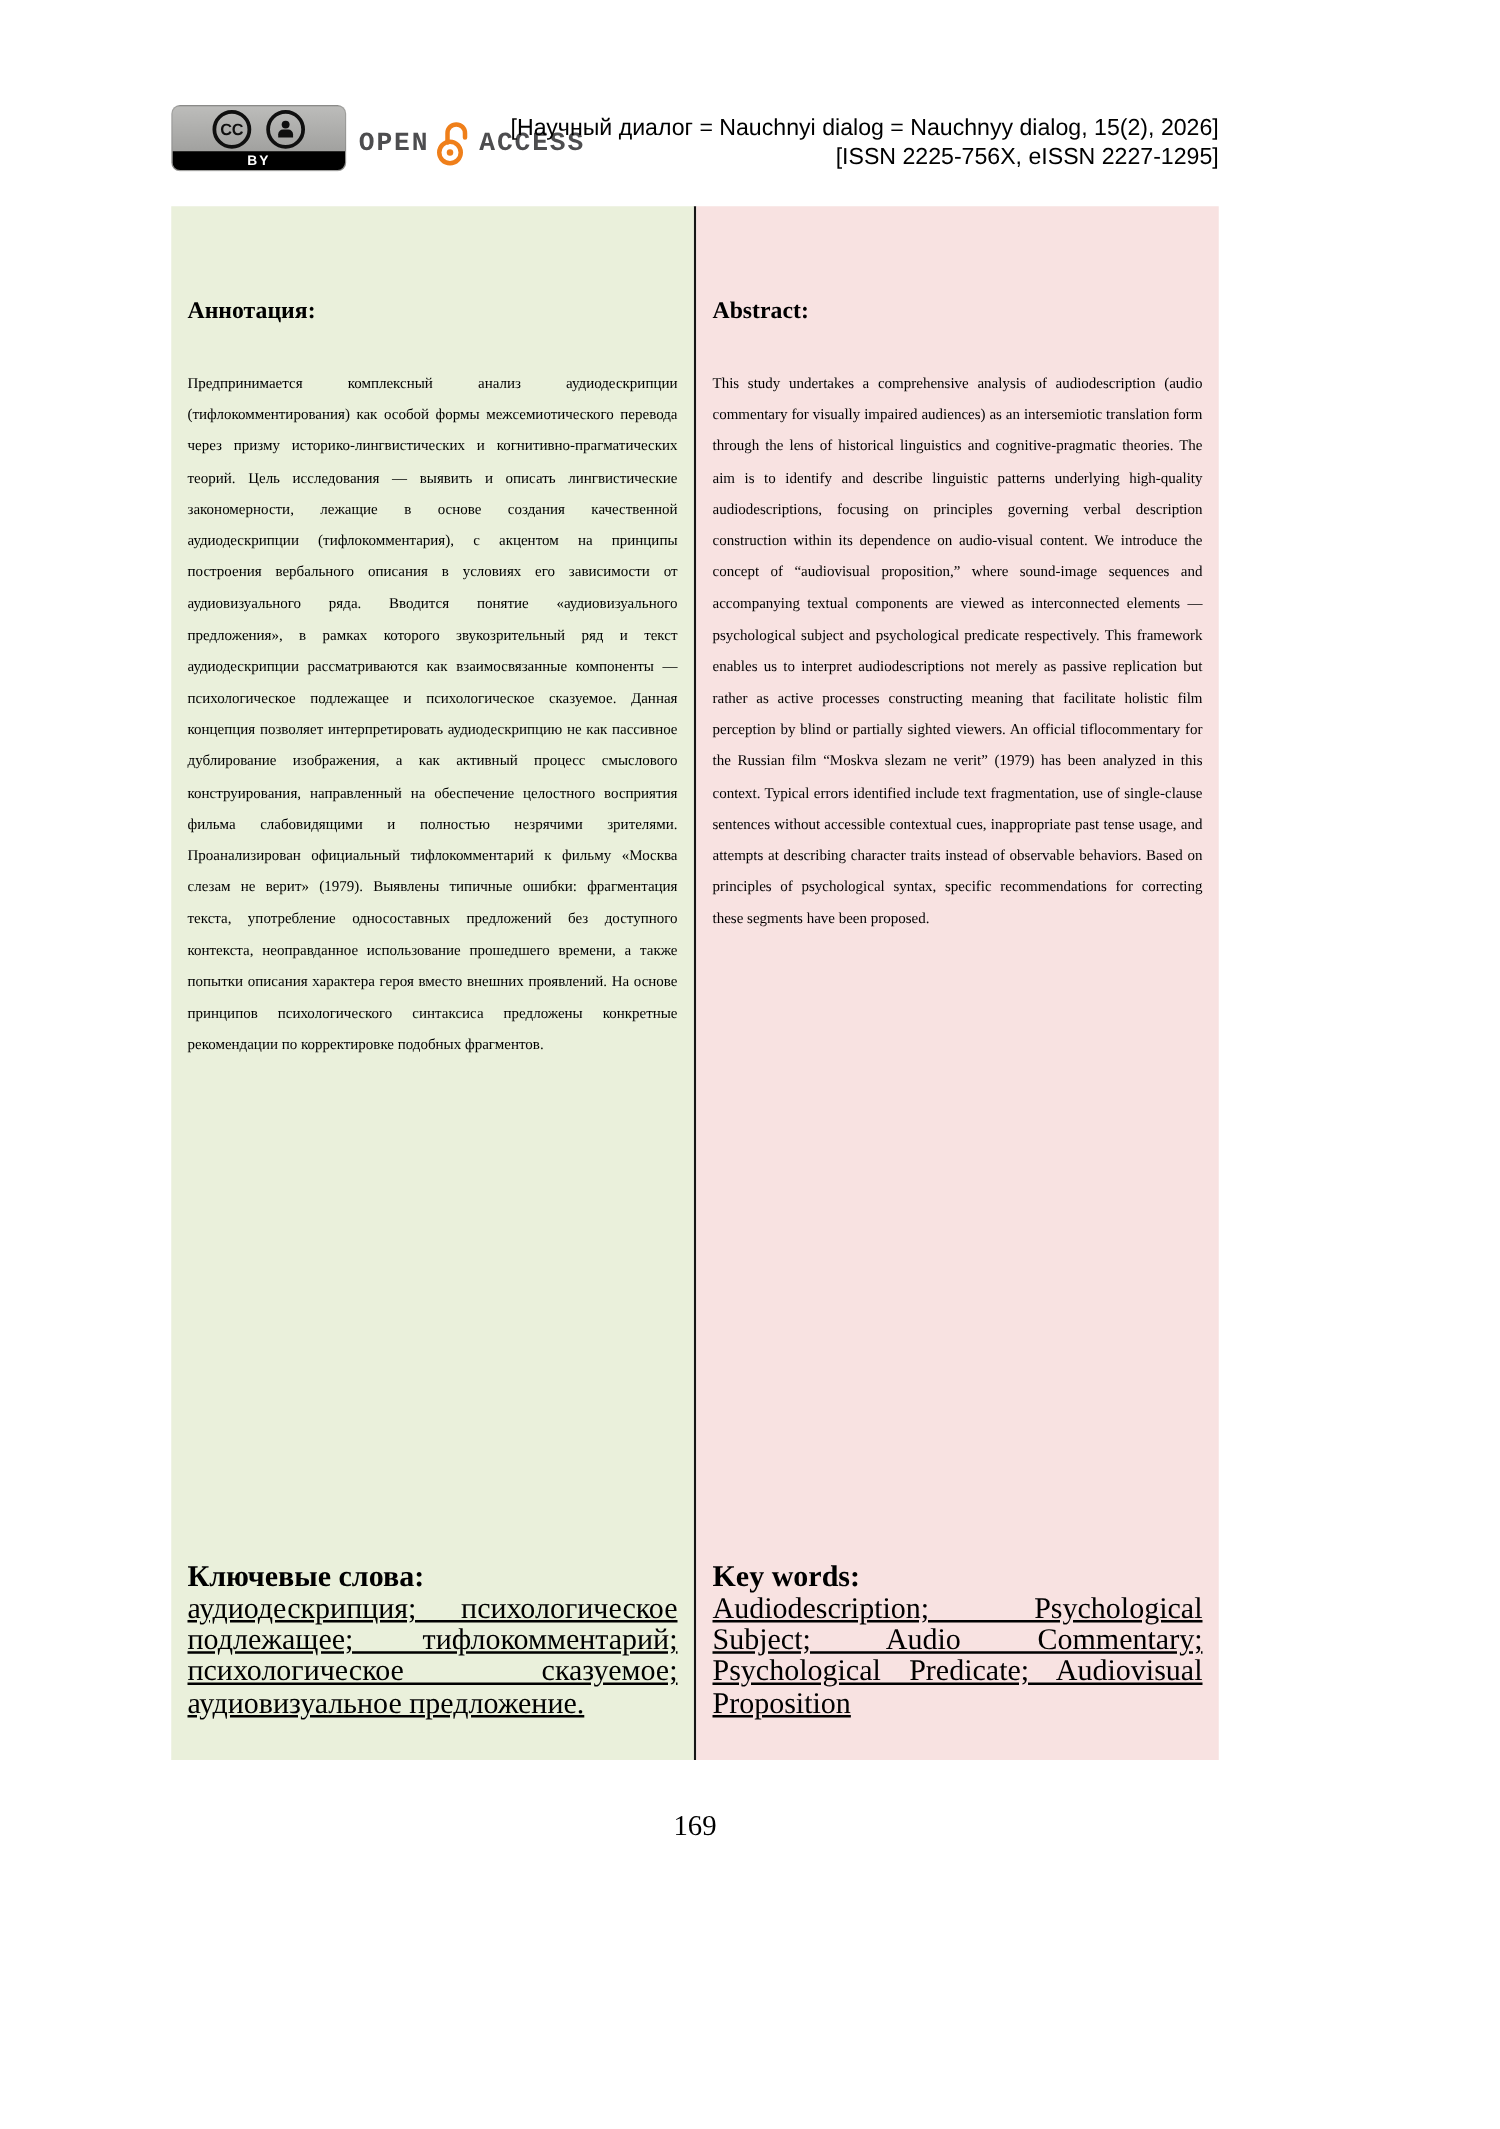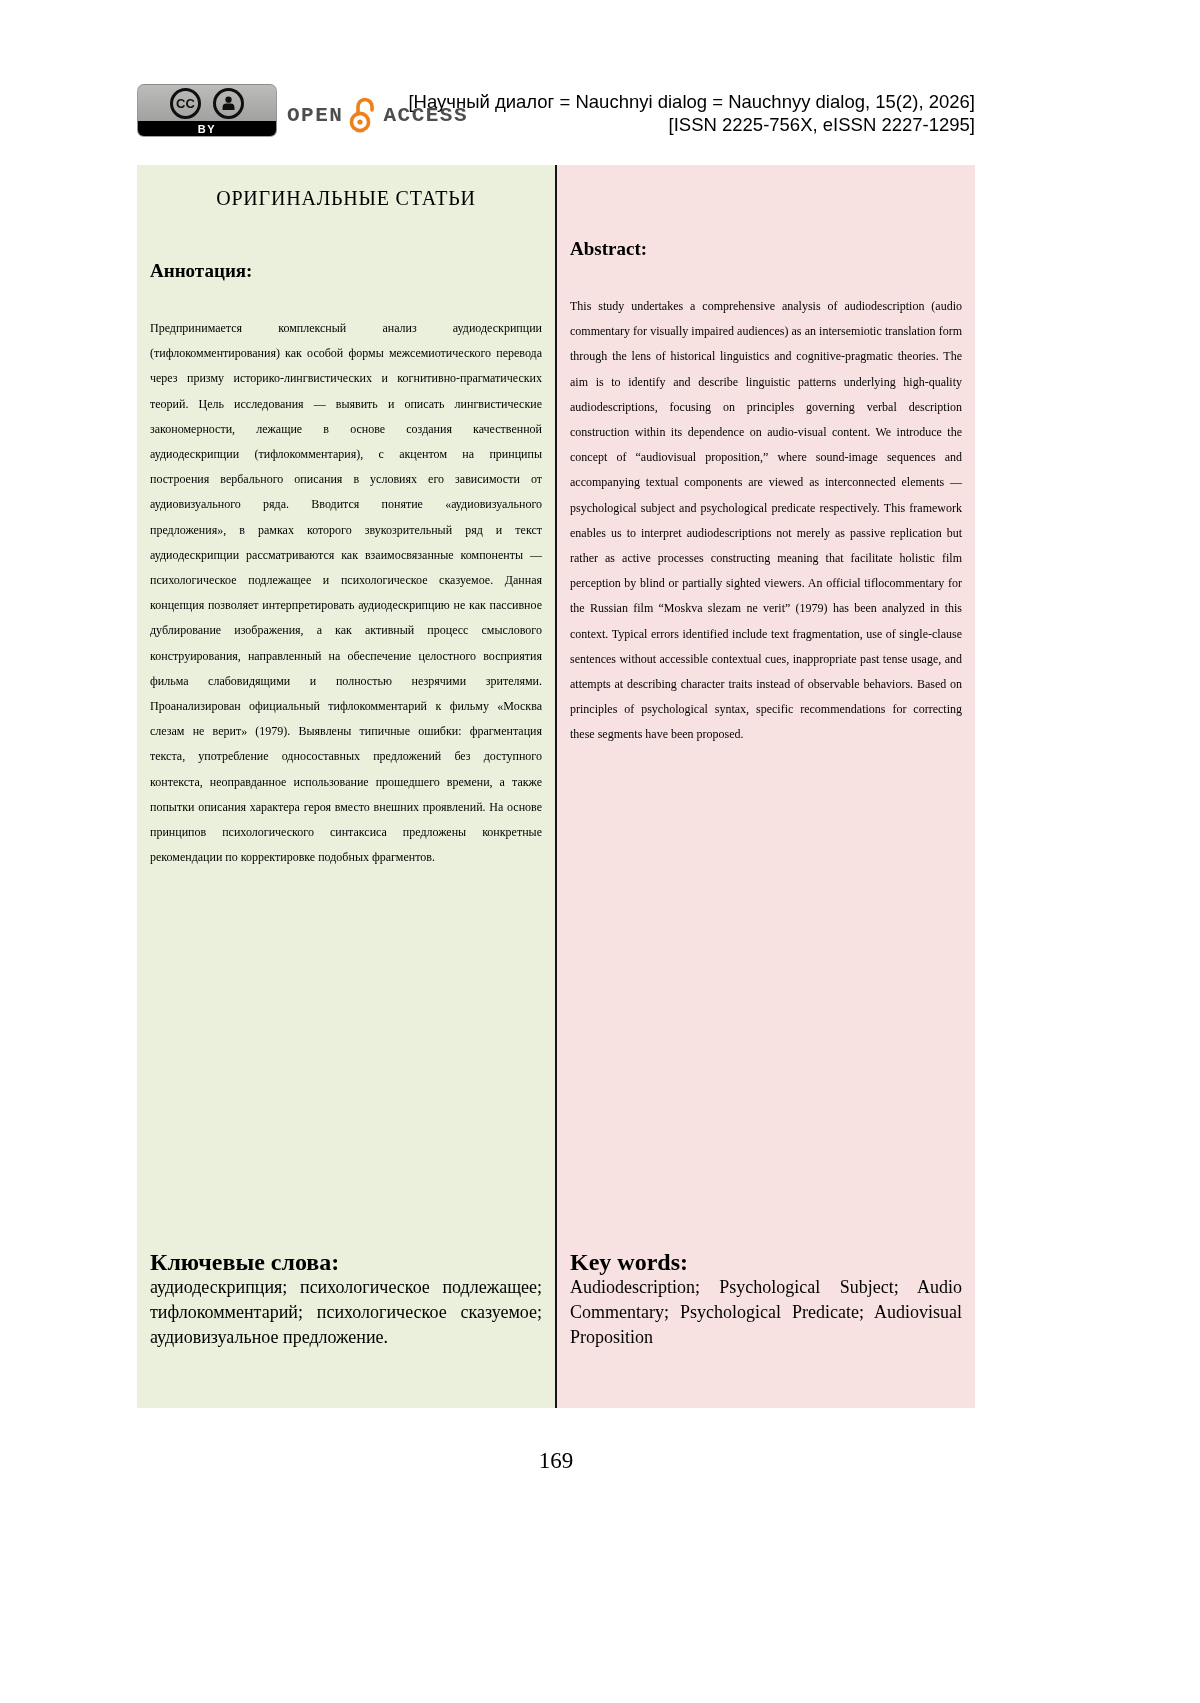--- a/index.html
+++ b/index.html
@@ -70,21 +70,21 @@
   .divider { width:2px; height:100%; background:#161616; flex:0 0 2px; }
 
   .col-title {
     font-size:20px; font-weight:normal; text-align:center;
     letter-spacing:0.8px; line-height:22px;
   }
   .abs-label { margin-top:51px; font-weight:bold; font-size:19px; line-height:22px; }
   .abs-text  { margin-top:34px; font-size:12px; line-height:25.2px; text-align:justify; }
   .kw-block  { position:absolute; left:13px; right:13px; top:1085px; }
   .kw-label  { font-weight:bold; font-size:24px; line-height:25px; }
-  .kw-text   { font-size:18px; line-height:25.2px; text-align:justify; }
+  .kw-text   { font-size:24px; line-height:25.2px; text-align:justify;text-decoration:underline; }
 
   .page-number {
     position:absolute; left:137px; top:1448px; width:838px;
     text-align:center; font-size:23px;
   }
 </style>
 </head>
 <body>
 
 <div class="page">
@@ -117,21 +117,20 @@
     <div class="citation">
       <div>[Научный диалог = Nauchnyi dialog = Nauchnyy dialog, 15(2), 2026]</div>
       <div>[ISSN 2225-756X, eISSN 2227-1295]</div>
     </div>
 
   </header>
 
   <main class="columns">
 
     <section class="col col-left" lang="ru">
-      <h2 class="col-title">ОРИГИНАЛЬНЫЕ СТАТЬИ</h2>
       <div class="abs-label">Аннотация:</div>
       <p class="abs-text">Предпринимается комплексный анализ аудиодескрипции (тифлокомментирования) как особой формы межсемиотического перевода через призму историко-лингвистических и когнитивно-прагматических теорий. Цель исследования — выявить и описать лингвистические закономерности, лежащие в основе создания качественной аудиодескрипции (тифлокомментария), с акцентом на принципы построения вербального описания в условиях его зависимости от аудиовизуального ряда. Вводится понятие «аудиовизуального предложения», в рамках которого звукозрительный ряд и текст аудиодескрипции рассматриваются как взаимосвязанные компоненты — психологическое подлежащее и психологическое сказуемое. Данная концепция позволяет интерпретировать аудиодескрипцию не как пассивное дублирование изображения, а как активный процесс смыслового конструирования, направленный на обеспечение целостного восприятия фильма слабовидящими и полностью незрячими зрителями. Проанализирован официальный тифлокомментарий к фильму «Москва слезам не верит» (1979). Выявлены типичные ошибки: фрагментация текста, употребление односоставных предложений без доступного контекста, неоправданное использование прошедшего времени, а также попытки описания характера героя вместо внешних проявлений. На основе принципов психологического синтаксиса предложены конкретные рекомендации по корректировке подобных фрагментов.</p>
       <div class="kw-block">
         <div class="kw-label">Ключевые слова:</div>
         <p class="kw-text">аудиодескрипция; психологическое подлежащее; тифлокомментарий; психологическое сказуемое; аудиовизуальное предложение.</p>
       </div>
     </section>
 
     <div class="divider"></div>
 

